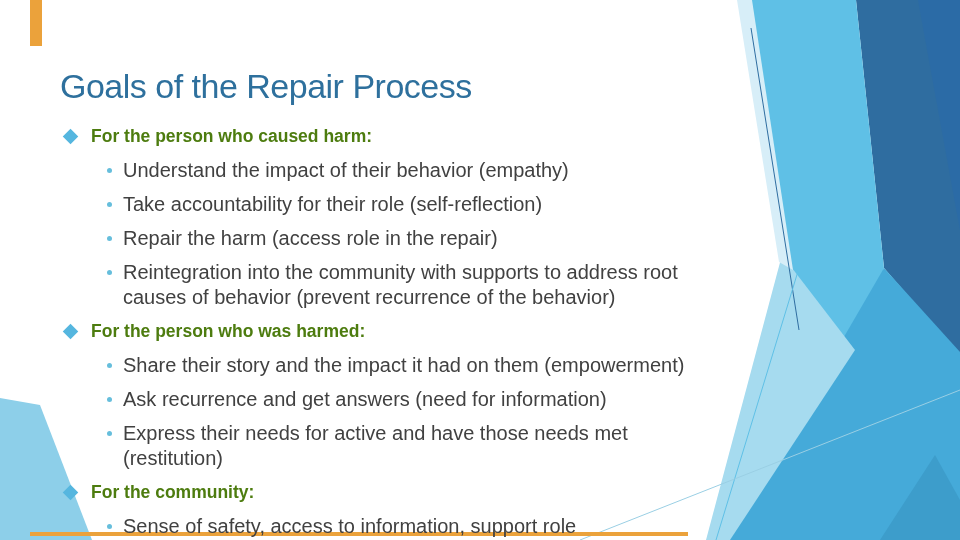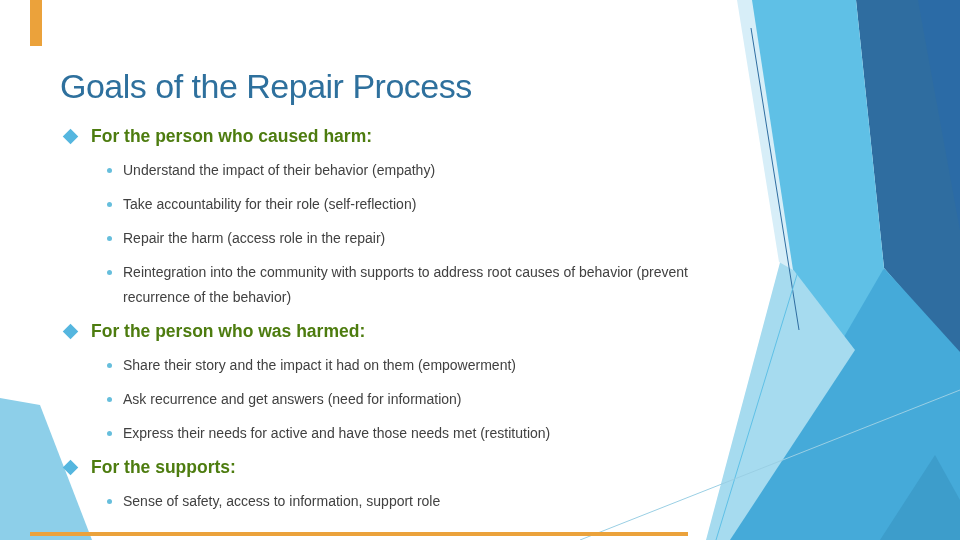--- a/index.html
+++ b/index.html
@@ -22,21 +22,21 @@
   }
   .l1 .l1-text{
     font-size:17.5px;line-height:24px;font-weight:700;color:#4d7c0f;
   }
   .l2{display:flex;margin:0 0 9px 0;}
   .l2 .dot{
     flex:0 0 auto;width:5px;height:5px;border-radius:50%;background:#66bedc;
     margin:10px 11px 0 47px;
   }
   .l2 .l2-text{
-    font-size:14px;line-height:25px;font-weight:400;color:#414141;
+    font-size:20px;line-height:25px;font-weight:400;color:#414141;
     max-width:585px;
   }
 </style>
 </head>
 <body>
 
 <div class="slide">
 
   <svg class="deco" viewBox="0 0 960 540">
 
@@ -94,21 +94,21 @@
       <span class="dot"></span>
       <span class="l2-text">Ask recurrence and get answers (need for information)</span>
     </div>
     <div class="l2">
       <span class="dot"></span>
       <span class="l2-text">Express their needs for active and have those needs met (restitution)</span>
     </div>
 
     <div class="l1">
       <span class="diamond"></span>
-      <span class="l1-text">For the supports:</span>
+      <span class="l1-text">For the community:</span>
     </div>
     <div class="l2">
       <span class="dot"></span>
       <span class="l2-text">Sense of safety, access to information, support role</span>
     </div>
   </div>
 
 </div>
 
 </body></html>

